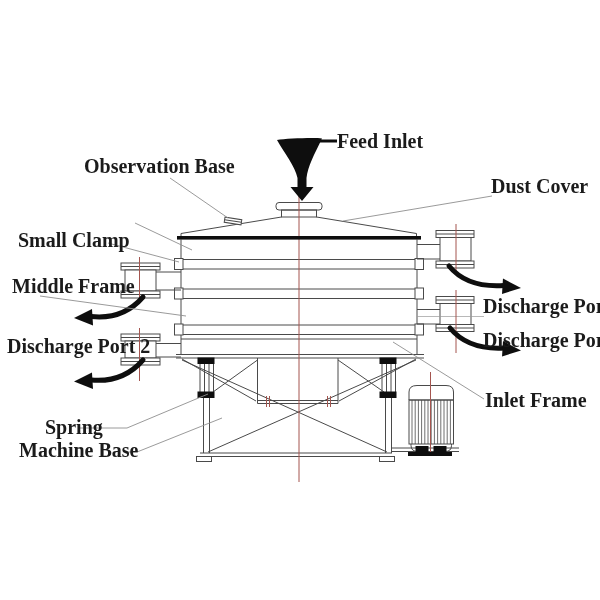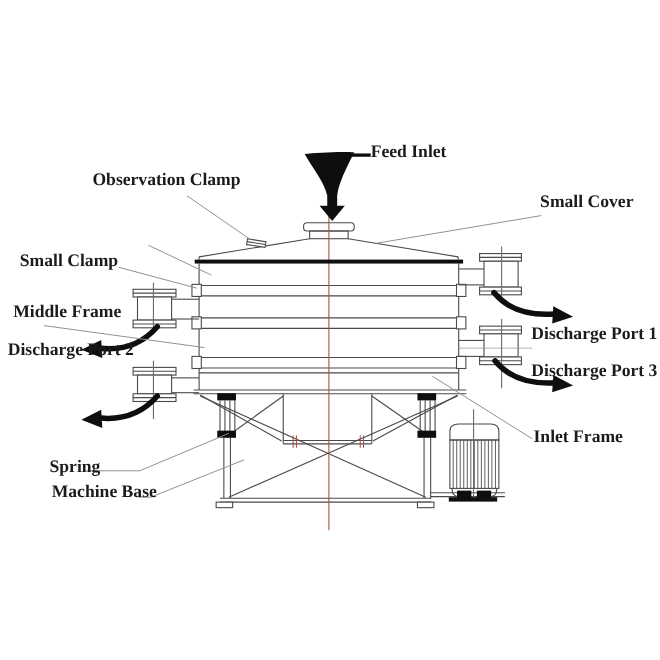--- a/index.html
+++ b/index.html
@@ -1,32 +1,32 @@
 <!DOCTYPE html>
 <html><head>
 <meta charset="utf-8">
 <style>
   html,body{margin:0;padding:0;background:#ffffff;}
   .stage{position:relative;width:600px;height:600px;background:#ffffff;overflow:hidden;
          font-family:"Liberation Serif","DejaVu Serif",serif;}
   .stage svg{position:absolute;left:0;top:0;}
-  .lbl{position:absolute;font-weight:bold;font-size:16px;line-height:1;color:#1b1b1b;white-space:nowrap;}
+  .lbl{position:absolute;font-weight:bold;font-size:20px;line-height:1;color:#1b1b1b;white-space:nowrap;}
   .lb-feed{left:337px;top:131px;}
   .lb-obs{left:84px;top:156px;}
   .lb-dust{left:491px;top:176px;}
   .lb-upper{left:68px;top:204px;}
   .lb-clamp{left:18px;top:230px;}
   .lb-middle{left:12px;top:276px;}
   .lb-dp1{left:483px;top:296px;}
-  .lb-dp2{left:7px;top:311px;}
+  .lb-dp2{left:7px;top:336px;}
   .lb-dp3{left:483px;top:330px;}
   .lb-dp4{left:7px;top:361px;}
   .lb-bottom{left:485px;top:390px;}
   .lb-spring{left:25px;top:417px;margin-left:20px;}
-  .lb-base{left:19px;top:440px;margin-left:28px;}
+  .lb-base{left:19px;top:440px;}
 </style>
 </head>
 <body>
 
 <div class="stage">
 
 <svg width="600" height="600" viewBox="0 0 600 600">
 
   <g stroke="#4a4a4a" stroke-width="1" fill="none">
 
@@ -225,22 +225,22 @@
     <line x1="135" y1="223" x2="192" y2="250"></line>
     <line x1="108" y1="243" x2="179" y2="262"></line>
     <line x1="40" y1="296" x2="186" y2="316"></line>
     <line x1="393" y1="342" x2="484" y2="399"></line>
     <polyline points="78,428 127,428 208,394"></polyline>
     <polyline points="126,452 137,452 222,418"></polyline>
   </g>
 </svg>
 
 <div class="lbl lb-feed">Feed Inlet</div>
-<div class="lbl lb-obs">Observation Clamp</div>
-<div class="lbl lb-dust">Small Cover</div>
+<div class="lbl lb-obs">Observation Base</div>
+<div class="lbl lb-dust">Dust Cover</div>
 <div class="lbl lb-middle">Middle Frame</div>
 <div class="lbl lb-clamp">Small Clamp</div>
 <div class="lbl lb-dp1">Discharge Port 1</div>
 <div class="lbl lb-dp2">Discharge Port 2</div>
 <div class="lbl lb-dp3">Discharge Port 3</div>
 <div class="lbl lb-bottom">Inlet Frame</div>
 <div class="lbl lb-spring">Spring</div>
 <div class="lbl lb-base">Machine Base</div>
 
 </div>

